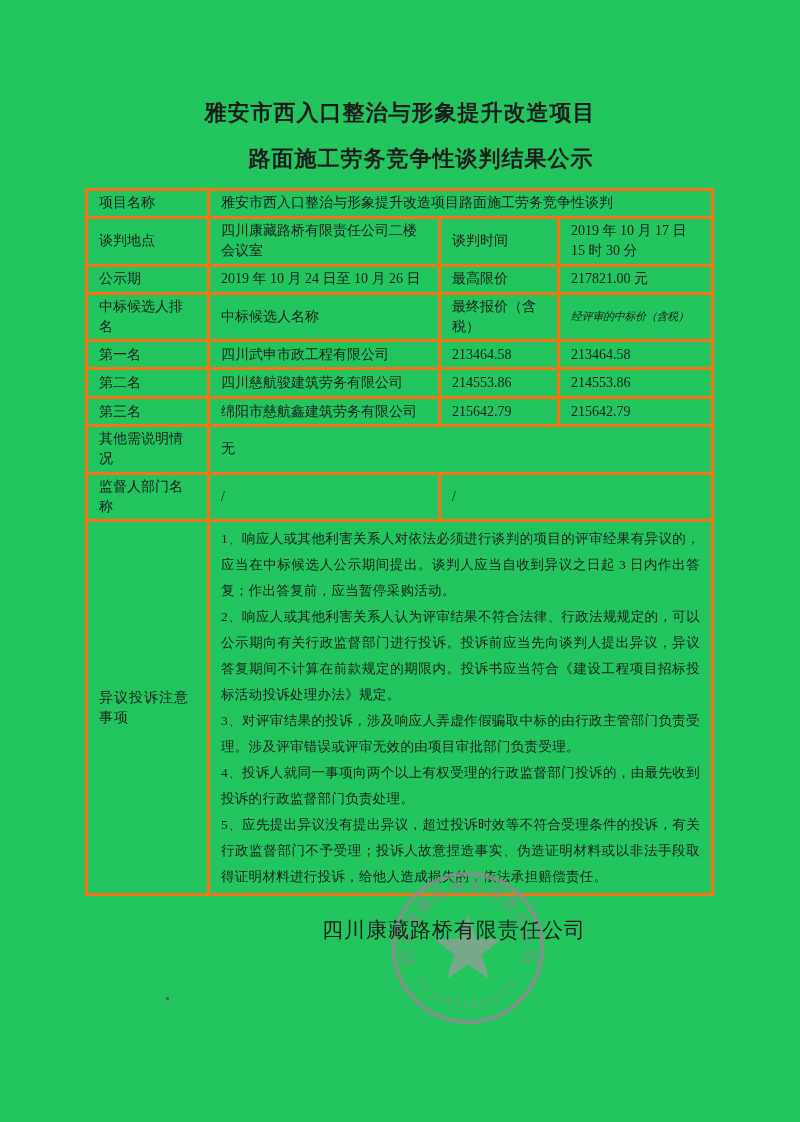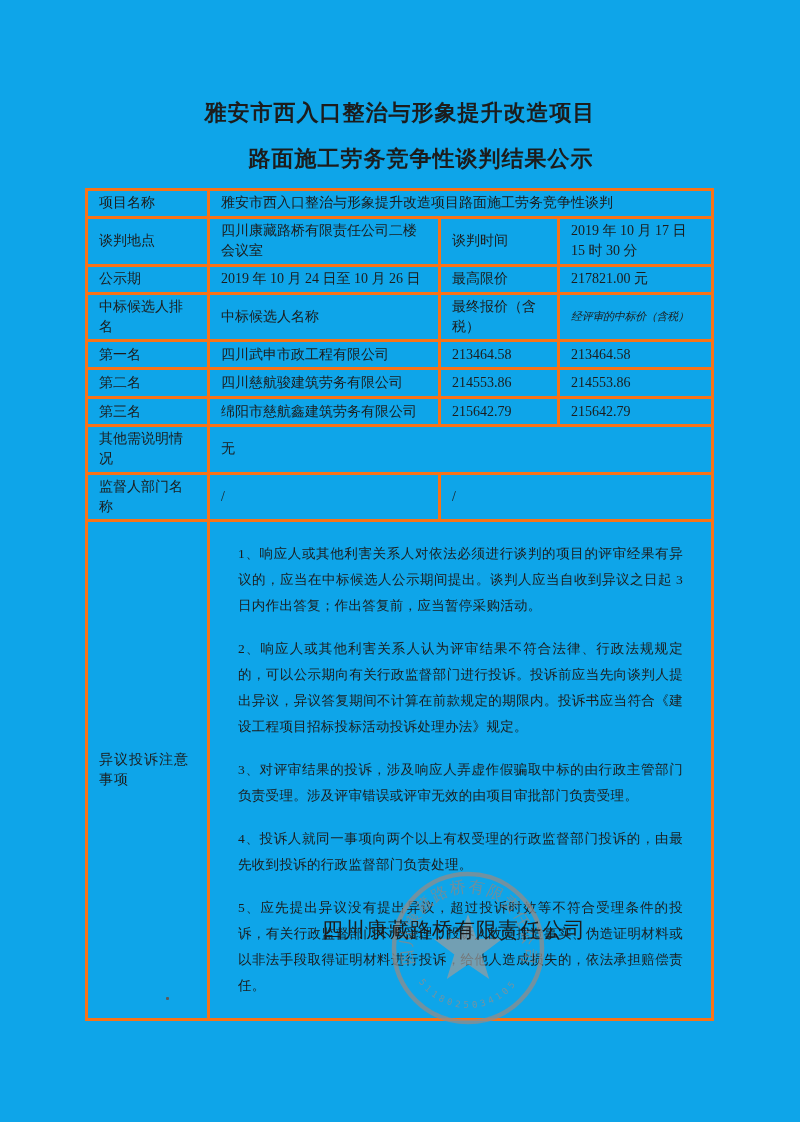--- a/index.html
+++ b/index.html
@@ -1,20 +1,20 @@
 <!DOCTYPE html>
 <html><head>
 <meta charset="utf-8">
 <style>
   html,body{margin:0;padding:0;background:#e9e9e9;}
   .page{
     position:relative;
     width:800px;height:1122px;
     margin:0 auto;
-    background:#0ea5e9;
+    background:#22c55e;
     font-family:"Liberation Serif","DejaVu Serif",serif;
     color:#1c1c1c;
     overflow:hidden;
   }
   .title{
     position:absolute;left:0;right:0;
     text-align:center;
     font-size:22px;font-weight:bold;
     letter-spacing:1px;
   }
@@ -44,21 +44,21 @@
   td.notice-label{
     padding:2px 8px;
     letter-spacing:1px;
     line-height:2.2;
   }
   td.notice-cell{
     vertical-align:top;
     padding:5px 12px 4px 12px;
   }
   .notice-cell p{
-    margin:17px;
+    margin:0;
     font-size:13.5px;
     line-height:26px;
     text-align:justify;
     letter-spacing:0.3px;
   }
   .footer-company{
     position:absolute;left:322px;top:916px;
     font-size:21px;letter-spacing:1px;
     z-index:2;
   }

